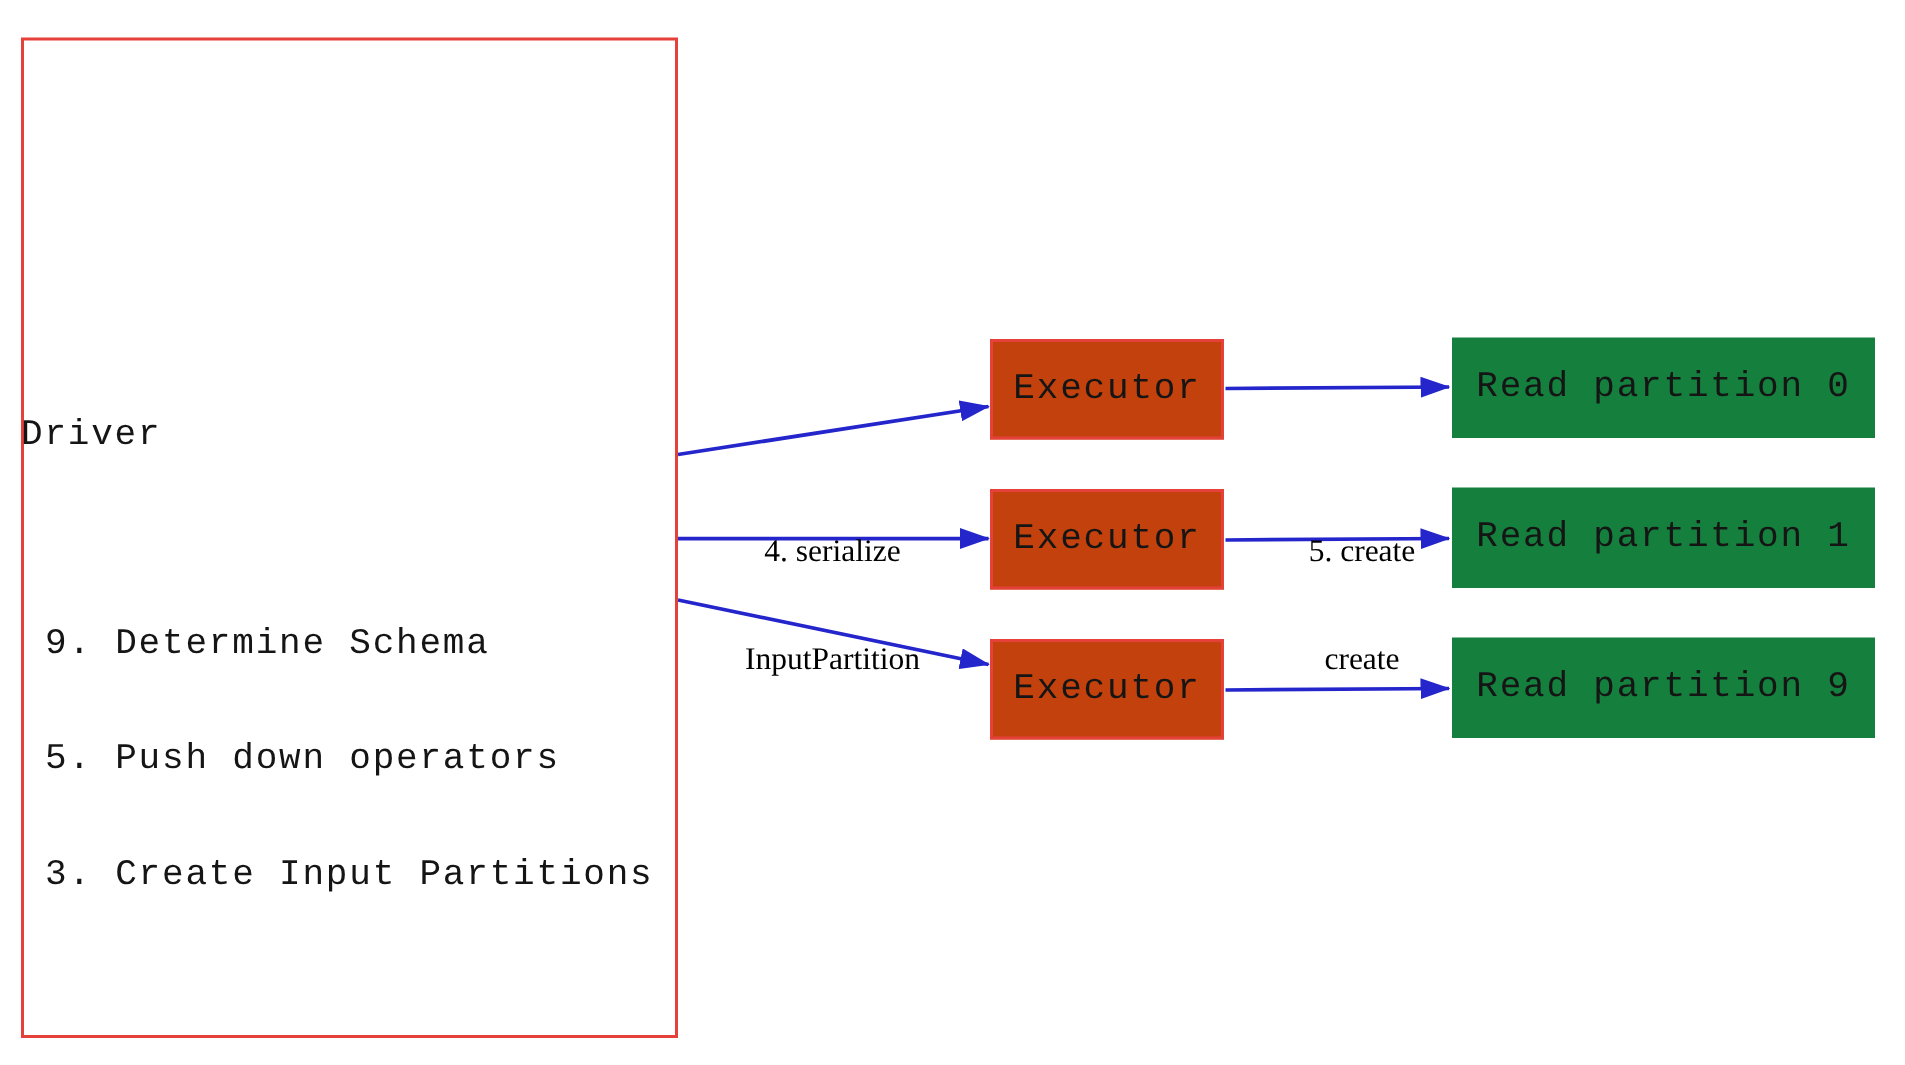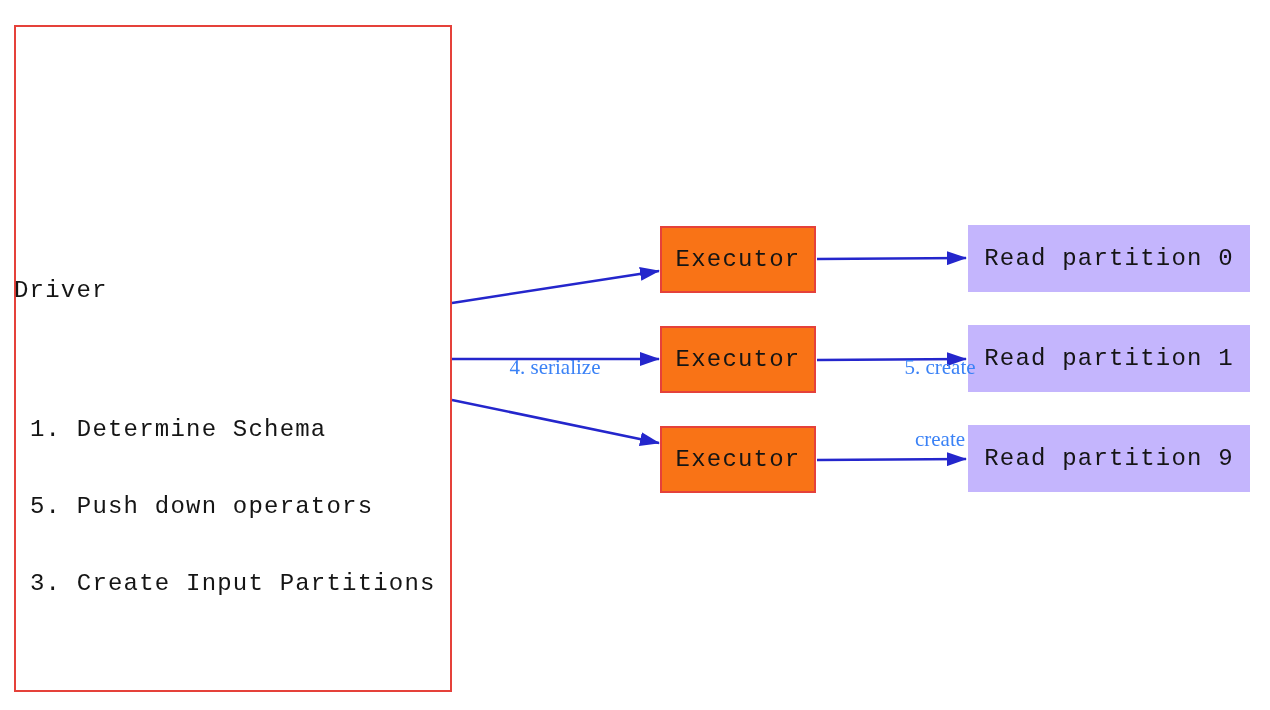--- a/index.html
+++ b/index.html
@@ -56,67 +56,67 @@
     z-index: 3;
     white-space: pre;
   }
   .executor-box {
     position: absolute;
     left: 660px;
     width: 156px;
     height: 67px;
     border: 2px solid #e5413a;
     box-sizing: border-box;
-    background: #f97316;
+    background: #c2410c;
     display: flex;
     align-items: center;
     justify-content: center;
     font-size: 24px;
     letter-spacing: 1.2px;
     z-index: 2;
     white-space: pre;
   }
   .executor-1 { top: 226px; }
   .executor-2 { top: 326px; }
   .executor-3 { top: 426px; }
   .partition-box {
     position: absolute;
     left: 968px;
     width: 282px;
     height: 67px;
-    background: #c4b5fd;
+    background: #15803d;
     display: flex;
     align-items: center;
     justify-content: center;
     font-size: 24px;
     letter-spacing: 1.2px;
     z-index: 2;
     white-space: pre;
   }
   .partition-1 { top: 225px; }
   .partition-2 { top: 325px; }
   .partition-3 { top: 425px; }
   .edge-label {
     position: absolute;
     top: 307px;
     text-align: center;
     font-family: "Liberation Serif", "DejaVu Serif", serif;
     font-size: 21px;
     line-height: 24px;
     letter-spacing: 0;
-    color: #3b82f6;
+    color: #000000;
     z-index: 3;
     white-space: pre;
   }
   .edge-label-serialize {
     left: 460px;
     width: 190px;
   }
   .edge-label-create {
-    left: 860px;
+    left: 828px;
     width: 160px;
   }
 </style>
 </head>
 <body>
 
 <div class="canvas">
 
   <svg class="arrows-layer" width="1270" height="710" viewBox="0 0 1270 710">
     <defs>
@@ -130,21 +130,21 @@
     <line x1="817" y1="259" x2="966" y2="258" stroke="#2426cc" stroke-width="2.5" marker-end="url(#arrowhead)"></line>
     <line x1="817" y1="360" x2="966" y2="359" stroke="#2426cc" stroke-width="2.5" marker-end="url(#arrowhead)"></line>
     <line x1="817" y1="460" x2="966" y2="459" stroke="#2426cc" stroke-width="2.5" marker-end="url(#arrowhead)"></line>
   </svg>
 
   <div class="driver-box"></div>
 
   <div class="driver-title">Driver</div>
 
   <div class="driver-steps">
-    <div>1. Determine Schema</div>
+    <div>9. Determine Schema</div>
     <div>5. Push down operators</div>
     <div>3. Create Input Partitions</div>
   </div>
 
   <div class="executor-box executor-1">
     <span>Executor</span>
   </div>
   <div class="executor-box executor-2">
     <span>Executor</span>
   </div>
@@ -157,20 +157,21 @@
   </div>
   <div class="partition-box partition-2">
     <span>Read partition 1</span>
   </div>
   <div class="partition-box partition-3">
     <span>Read partition 9</span>
   </div>
 
   <div class="edge-label edge-label-serialize">
     <div>4. serialize</div>
+    <div>InputPartition</div>
   </div>
 
   <div class="edge-label edge-label-create">
     <div>5. create</div>
     <div>create</div>
   </div>
 
 </div>
 
 </body></html>

